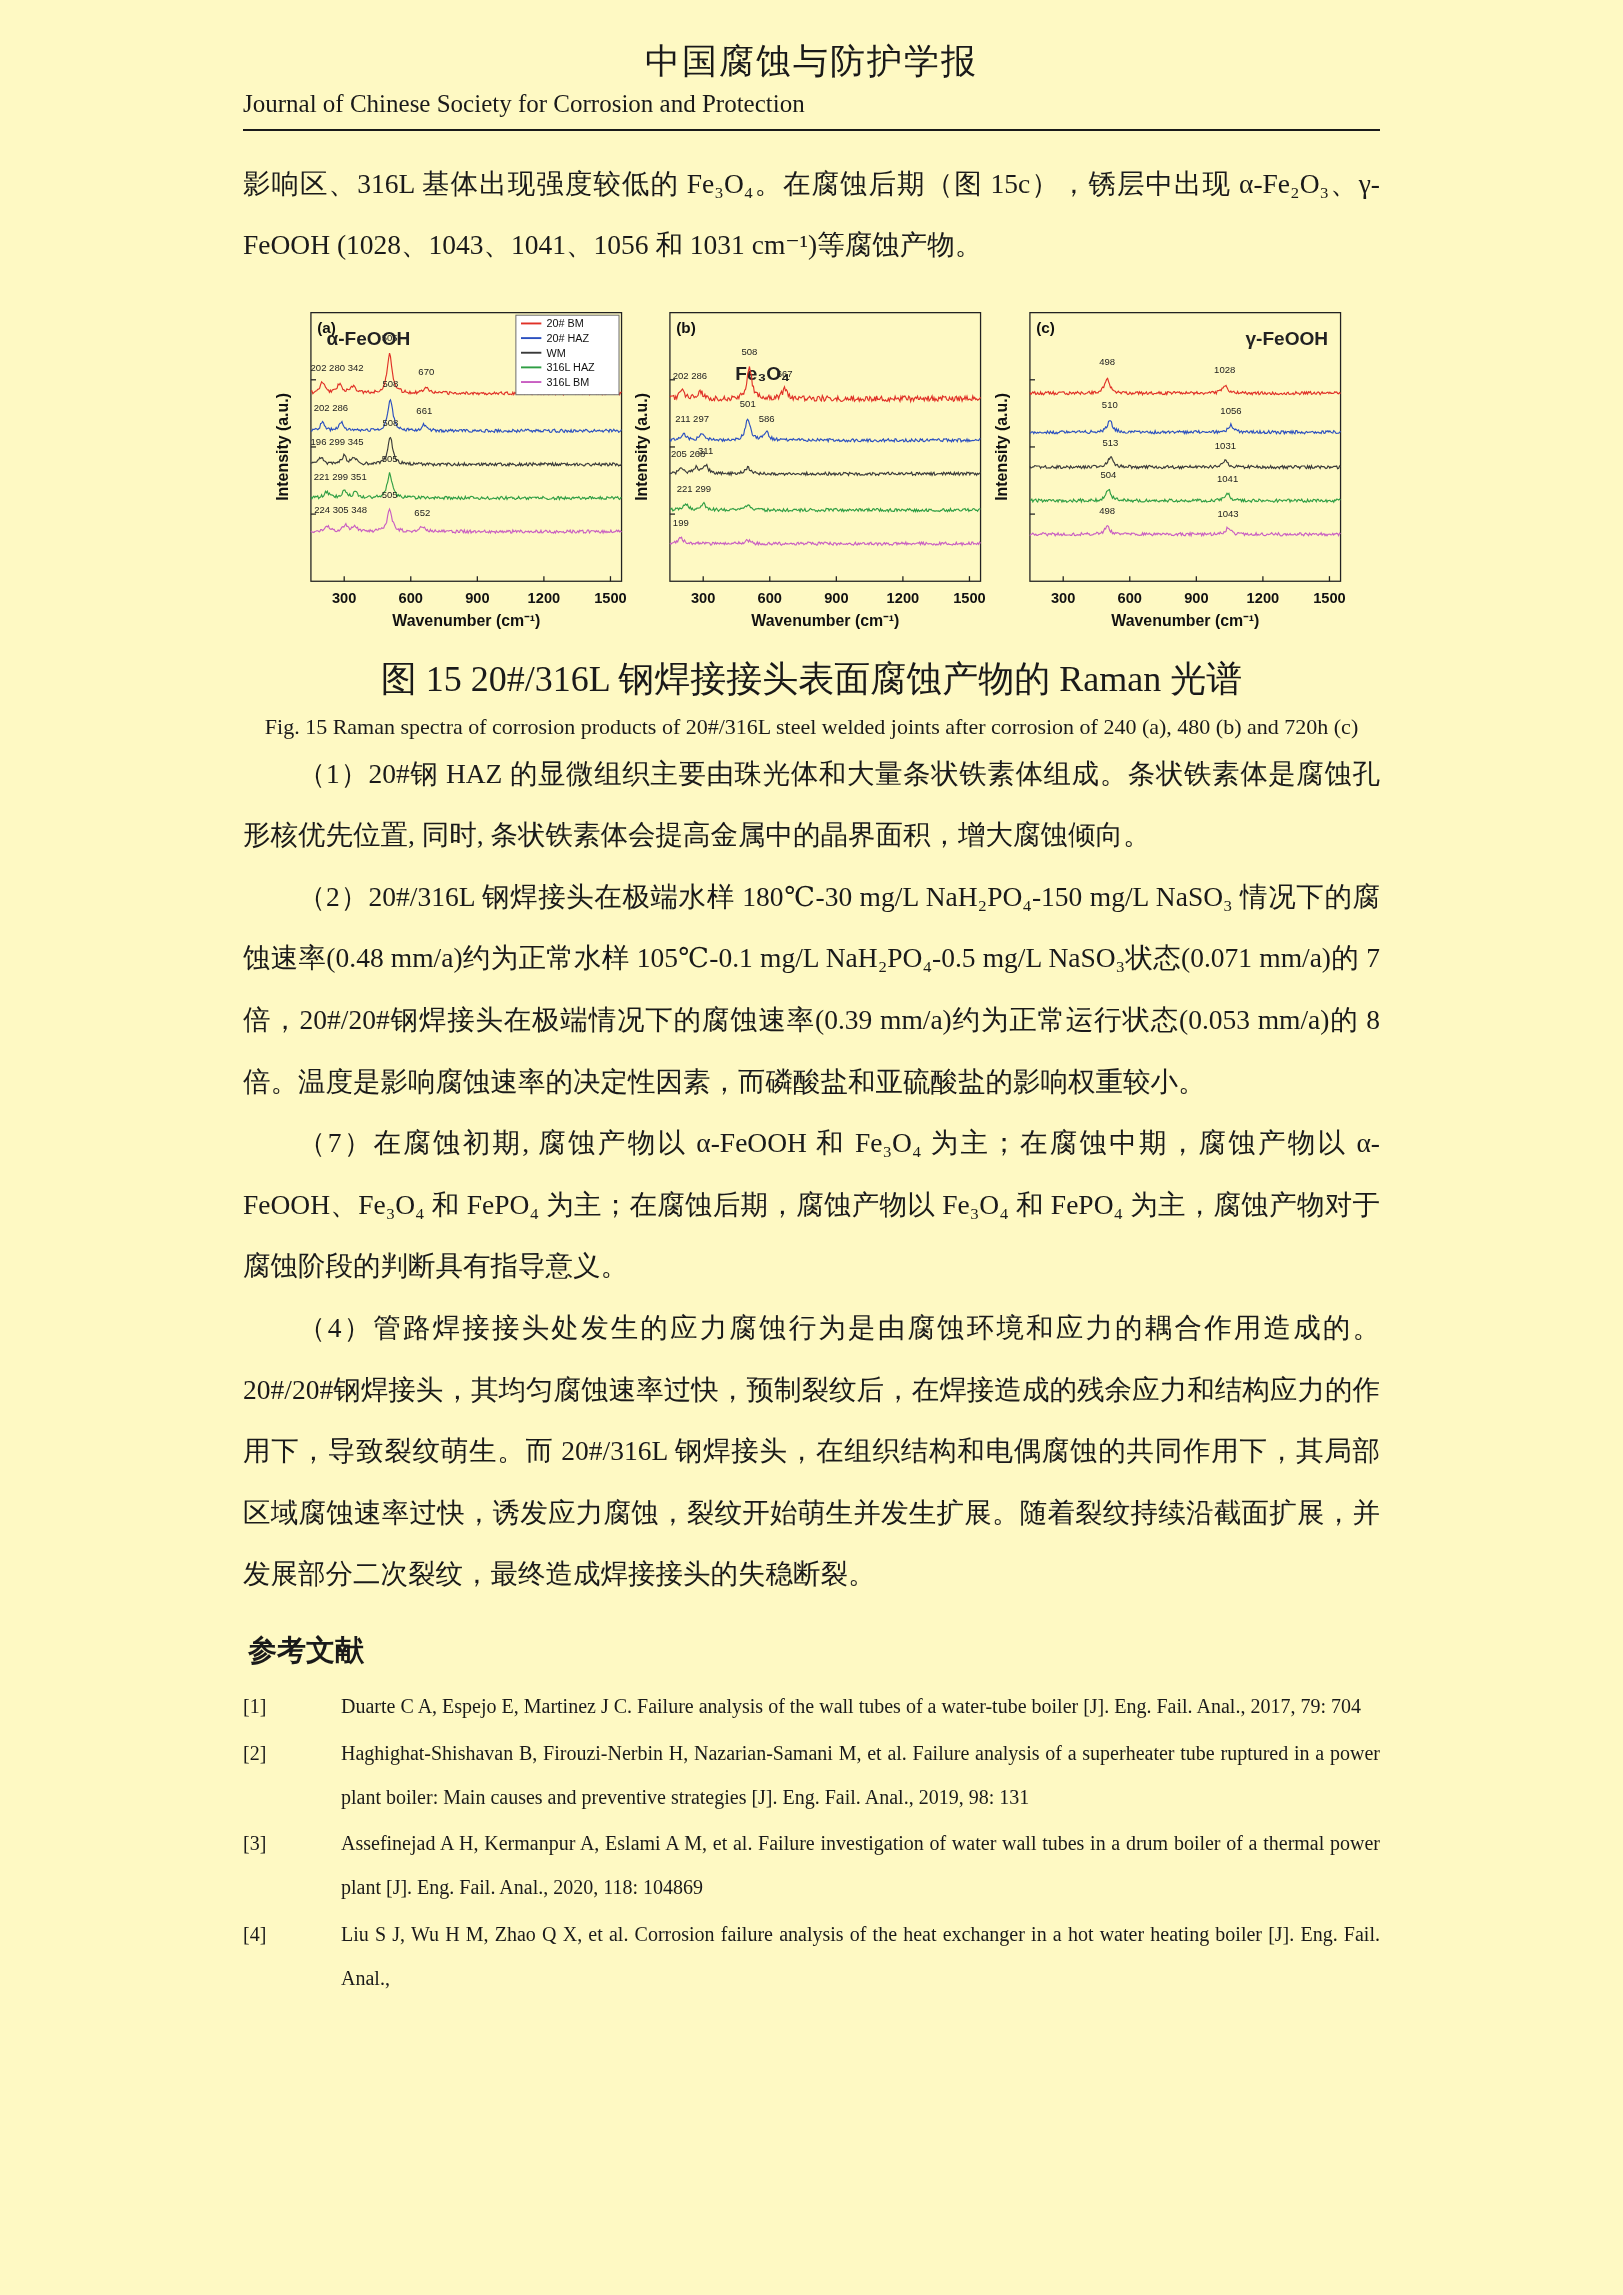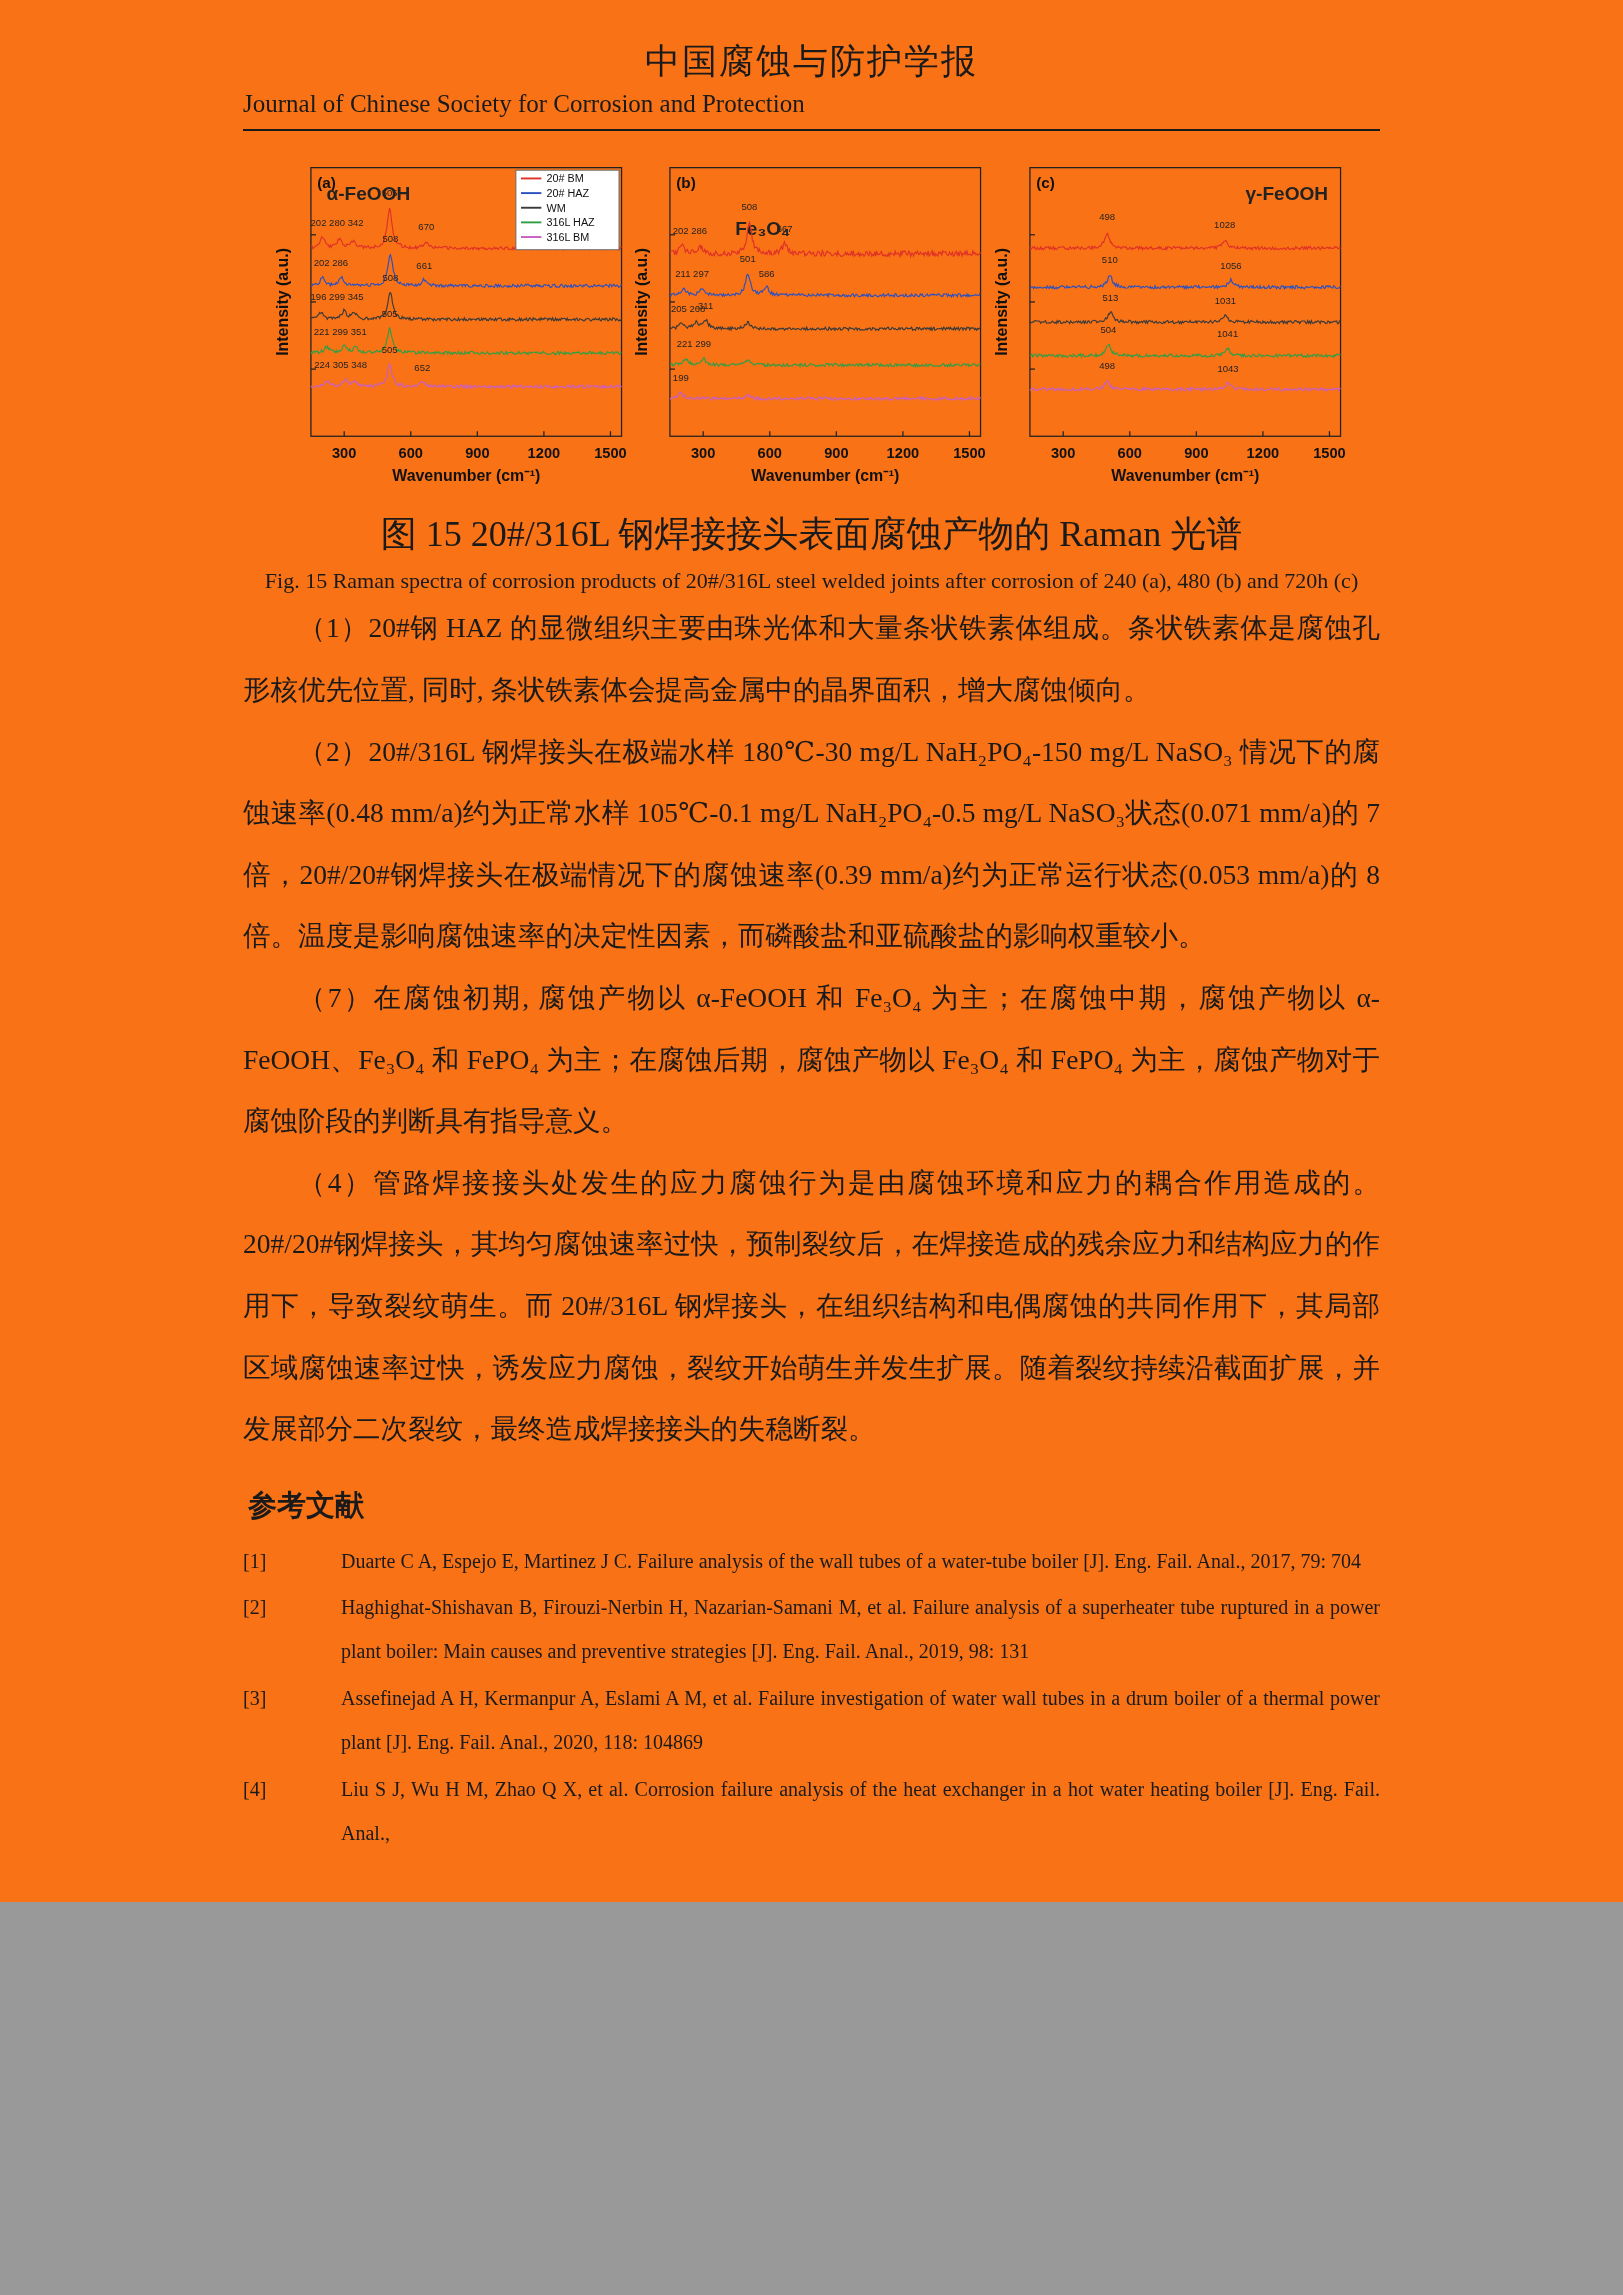--- a/index.html
+++ b/index.html
@@ -1,18 +1,18 @@
 <!DOCTYPE html>
 <html style="font-size:10.5px"><head>
 <meta charset="utf-8">
 <style>
   * { box-sizing: border-box; }
   body { margin: 0; background: #999; }
   .page {
-    width: 1623px; height: 1902px; margin: 0 auto; background: #f97316;
+    width: 1623px; height: 2295px; margin: 0 auto; background: #fef9c3;
     padding: 38px 243px 0 243px;
     font-family: "Liberation Serif", "DejaVu Serif", serif;
     color: #1a1a1a;
   }
   .jtitle-cn { text-align: center; font-size: 35px; letter-spacing: 2px; }
   .jtitle-en { text-align: left; font-size: 25px; margin-top: 5.2px; }
   .rule { border-bottom: 2px solid #1a1a1a; margin-top: 10.5px; }
   .body-p { font-size: 27.5px; line-height: 2.24; text-align: justify; margin: 0; }
   .first-p { margin-top: 22px; }
   .indent { text-indent: 2em; }
@@ -31,20 +31,21 @@
 <body>
 
 <div class="page">
 
   <header>
     <div class="jtitle-cn">中国腐蚀与防护学报</div>
     <div class="jtitle-en">Journal of Chinese Society for Corrosion and Protection</div>
     <div class="rule"></div>
   </header>
 
+  <p class="body-p first-p">影响区、316L 基体出现强度较低的 Fe₃O₄。在腐蚀后期（图 15c），锈层中出现 α-Fe₂O₃、γ-FeOOH (1028、1043、1041、1056 和 1031 cm⁻¹)等腐蚀产物。</p>
 
   <figure>
     <div class="panels">
       <svg class="panel-svg" xmlns="http://www.w3.org/2000/svg" viewBox="0 0 560 520">
           <rect x="58" y="12" width="488" height="422" fill="none" stroke="#222" stroke-width="2"></rect>
           <line x1="110.28571428571428" y1="434" x2="110.28571428571428" y2="426" stroke="#222" stroke-width="2"></line>
           <text x="110.28571428571428" y="468" font-size="23" font-weight="bold" text-anchor="middle" fill="#111" font-family="Liberation Sans, sans-serif">300</text>
           <line x1="214.85714285714286" y1="434" x2="214.85714285714286" y2="426" stroke="#222" stroke-width="2"></line>
           <text x="214.85714285714286" y="468" font-size="23" font-weight="bold" text-anchor="middle" fill="#111" font-family="Liberation Sans, sans-serif">600</text>
           <line x1="319.42857142857144" y1="434" x2="319.42857142857144" y2="426" stroke="#222" stroke-width="2"></line>

